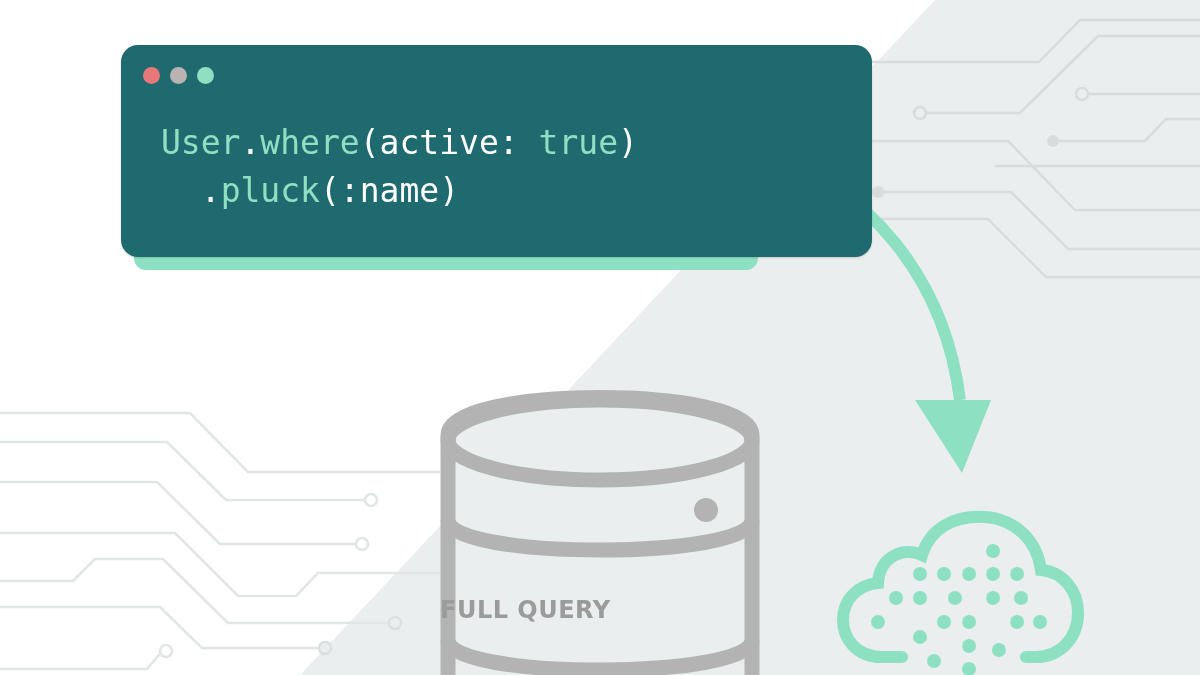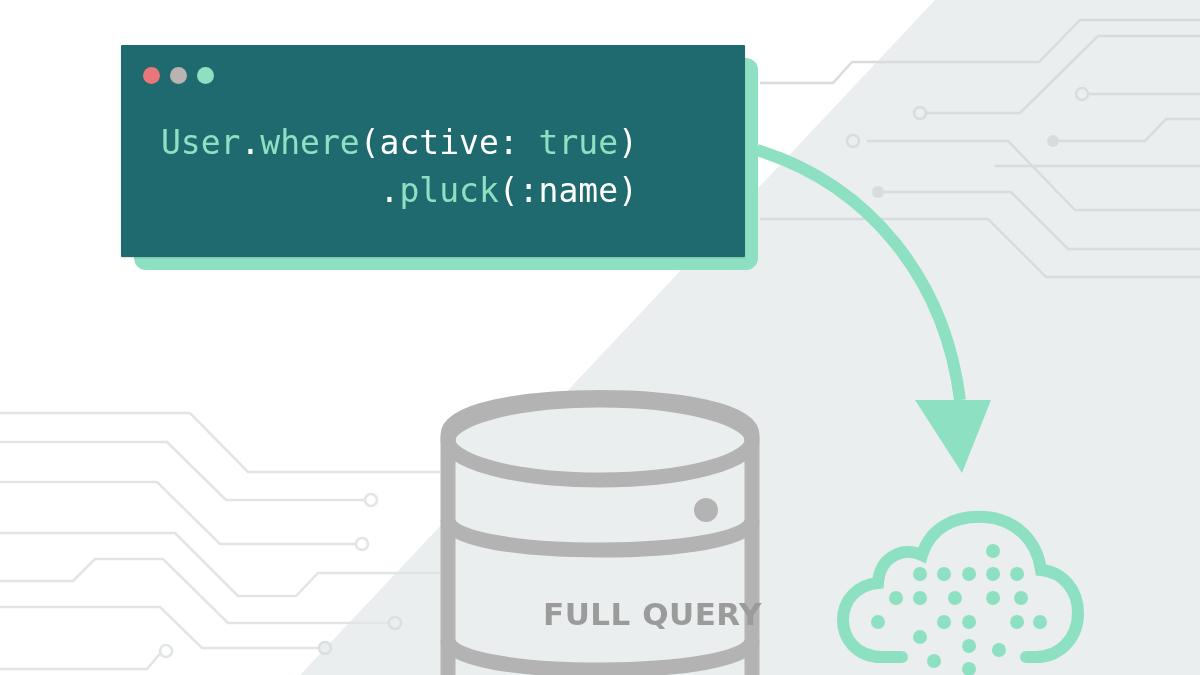--- a/index.html
+++ b/index.html
@@ -1,25 +1,25 @@
 <!DOCTYPE html>
 <html><head>
 <meta charset="utf-8">
 <style>
   html,body{margin:0;padding:0;}
   body{width:1200px;height:675px;overflow:hidden;background:#ffffff;position:relative;font-family:"DejaVu Sans",sans-serif;}
   #scene{position:absolute;left:0;top:0;width:1200px;height:675px;}
-  .code-window{position:absolute;left:121px;top:45px;width:624px;height:212px;background:#1f6a6e;border-radius:1px;z-index:3;box-shadow:0 1px 2px rgba(0,0,0,.15);text-align:right;}
+  .code-window{position:absolute;left:121px;top:45px;width:751px;height:212px;background:#1f6a6e;border-radius:17px;z-index:3;box-shadow:0 1px 2px rgba(0,0,0,.15);}
   .code-shadow{position:absolute;left:134px;top:58px;width:624px;height:212px;background:#8ee0c2;border-radius:12px;z-index:2;}
   .dots{position:absolute;left:22px;top:22px;display:flex;gap:10px;}
   .dot{width:17px;height:17px;border-radius:50%;}
   .code{position:absolute;left:40px;top:74px;font-family:"DejaVu Sans Mono",monospace;font-size:33px;line-height:48px;white-space:pre;letter-spacing:0px;}
   .tok-green{color:#8ee0c2;}
   .tok-white{color:#ffffff;}
-  .db-label{position:absolute;left:440px;top:596px;width:322px;text-align:right;font-family:"DejaVu Sans",sans-serif;font-weight:bold;font-size:31px;color:#9b9b9b;letter-spacing:0.5px;z-index:4;}
+  .db-label{position:absolute;left:440px;top:596px;width:322px;text-align:left;font-family:"DejaVu Sans",sans-serif;font-weight:bold;font-size:24px;color:#9b9b9b;letter-spacing:0.5px;z-index:4;}
 </style>
 </head>
 <body>
 
 <svg id="scene" viewBox="0 0 1200 675" xmlns="http://www.w3.org/2000/svg">
 
   <polygon points="935,0 1200,0 1200,675 300,675" fill="#ebeeef"></polygon>
 
   <g fill="none" stroke="#d8dcde" stroke-width="2.5">
     <path d="M760,83 L833,83 L852,62 L1039,62 L1080,20 L1200,20"></path>

